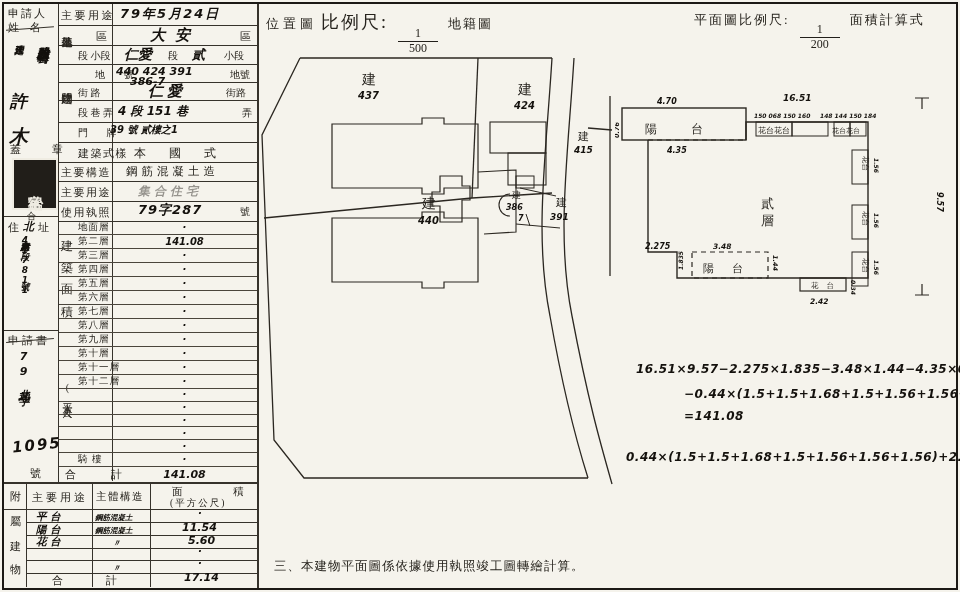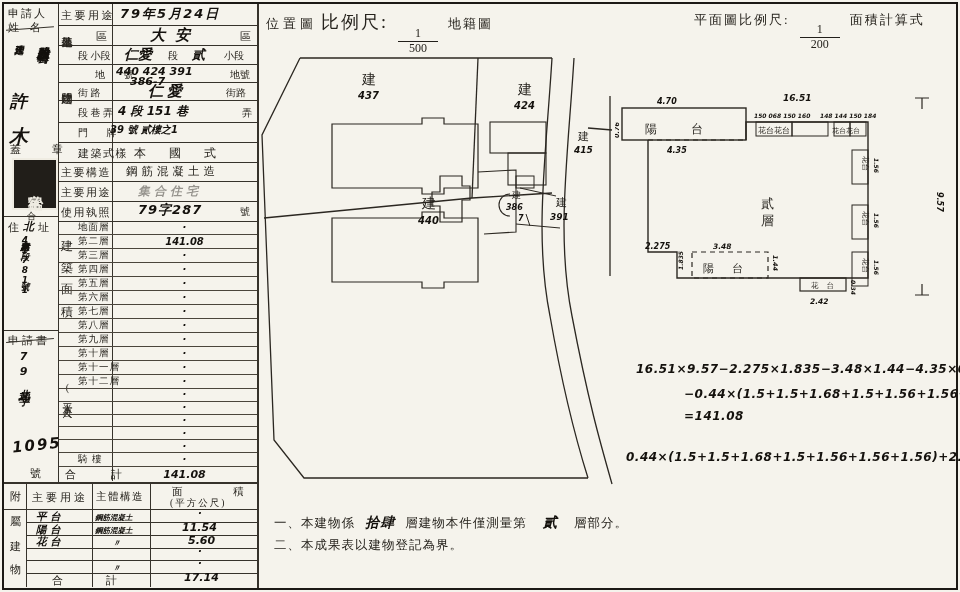--- a/index.html
+++ b/index.html
@@ -322,21 +322,14 @@
     <text x="196" y="196" font-size="7.5" letter-spacing="8">花台</text>
     <text x="195" y="212" class="hd" font-size="7.5">2.42</text>
     <text transform="rotate(90 236 188)" x="236" y="188" class="hd" font-size="6">0.34</text>
   </svg>
 
   <div class="calc" style="left:636px;top:362px">16.51×9.57−2.275×1.835−3.48×1.44−4.35×0.68</div>
   <div class="calc" style="left:684px;top:387px">−0.44×(1.5+1.5+1.68+1.5+1.56+1.56+1.56)</div>
   <div class="calc" style="left:684px;top:409px">=141.08</div>
   <div class="calc" style="left:626px;top:450px">0.44×(1.5+1.5+1.68+1.5+1.56+1.56+1.56)+2.42×0.34=5.60</div>
 
-  <div class="note p" style="left:274px;top:514px">
-    <span>一、本建物係</span>
-    <span class="hand" style="font-size:14px;margin:0 6px">拾肆</span>
-    <span>層建物本件僅測量第</span>
-    <span class="hand" style="font-size:14px;margin:0 12px">貳</span>
-    <span>層部分。</span>
-  </div>
-  <div class="note p" style="left:274px;top:537px">二、本成果表以建物登記為界。</div>
+  <div class="note p" style="left:274px;top:558px">三、本建物平面圖係依據使用執照竣工圖轉繪計算。</div>
 </div>
 
 </body></html>

